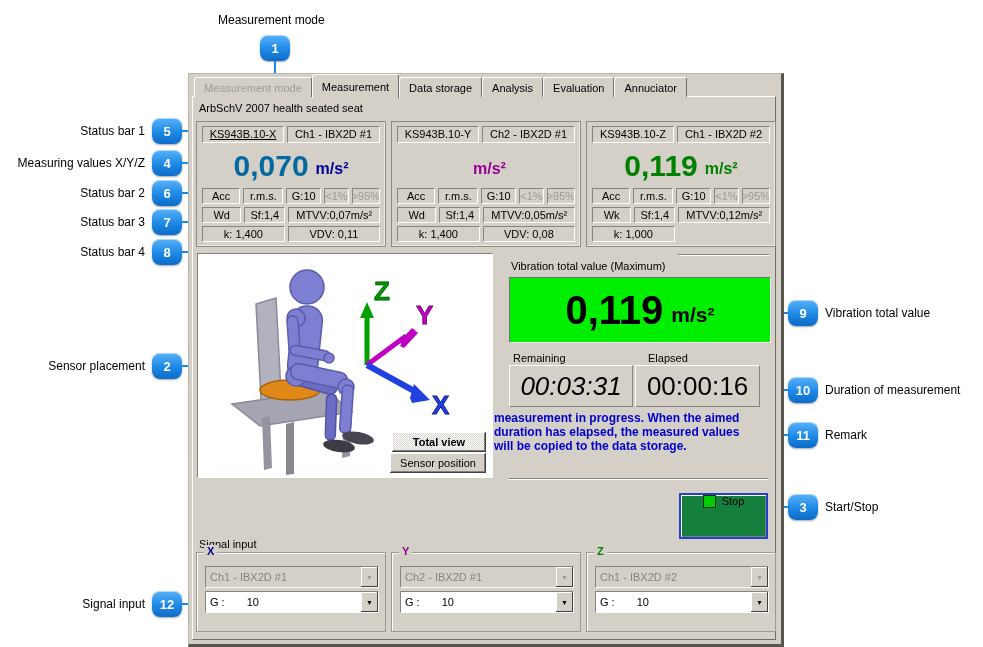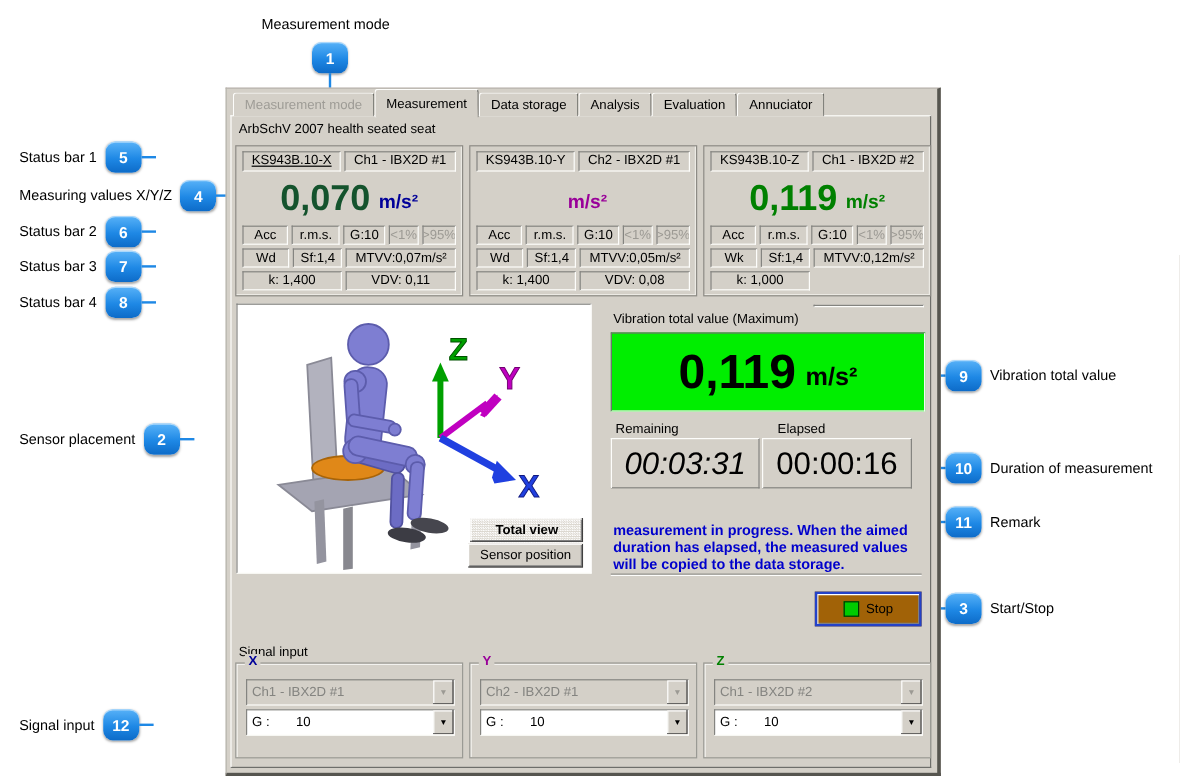--- a/index.html
+++ b/index.html
@@ -4,21 +4,21 @@
 <style>
   html,body{margin:0;padding:0;}
   body{width:983px;height:647px;position:relative;background:#fff;font-family:"Liberation Sans",sans-serif;overflow:hidden;}
   .abs{position:absolute;}
 
   
   .badge{width:30px;height:26px;border-radius:8px;flex:0 0 30px;
     background:linear-gradient(180deg,#58b2f8 0%,#1e88e5 55%,#0d6bc8 100%);
     box-shadow:inset 0 1px 0 rgba(255,255,255,.5),0 1px 2px rgba(0,0,0,.35);
     color:#fff;font-size:13px;font-weight:bold;display:flex;align-items:center;justify-content:center;}
-  .co-left{position:absolute;left:16px;width:194px;height:26px;display:flex;align-items:center;}
+  .co-left{position:absolute;left:0;width:194px;height:26px;display:flex;align-items:center;justify-content:flex-end;}
   .co-right{position:absolute;left:770px;height:26px;display:flex;align-items:center;}
   .co-label{font-size:12px;color:#000;white-space:nowrap;}
   .co-left .co-label{margin-right:7px;}
   .co-right .co-label{margin-left:7px;}
   .co-line{height:2px;background:#1e88e5;flex:0 0 12px;}
   .co-right .co-line{flex:0 0 18px;}
   .co-vline{position:absolute;width:2px;background:#1e88e5;}
 
   
   .window{left:188px;top:73px;width:592px;height:570px;background:#d4d0c8;
@@ -54,25 +54,25 @@
   .imgbtn.checker{background-color:#e9e7e1;background-image:conic-gradient(#fff 0 25%,#d9d5cd 0 50%,#fff 0 75%,#d9d5cd 0);background-size:2px 2px;}
 
   
   .smalllabel{font-size:11px;color:#000;white-space:nowrap;z-index:2;}
   .greenbox{left:320px;top:203px;width:260px;height:64px;border:1px solid;border-color:#707070 #f6f6f4 #f6f6f4 #707070;
     display:flex;align-items:center;justify-content:center;z-index:2;}
   .gval{font-size:40px;font-weight:bold;color:#000;}
   .gunit{font-size:21px;font-weight:bold;color:#000;margin-left:8px;margin-top:10px;}
   .timebox{top:291px;height:40px;background:#d4d0c8;border:1px solid;border-color:#fdfdfb #848480 #848480 #fdfdfb;
     font-size:26px;color:#000;display:flex;align-items:center;justify-content:center;z-index:2;}
-  .remark{left:322px;top:337px;width:258px;color:#0000cc;font-weight:bold;font-size:12px;line-height:1.18;z-index:2;margin-top:24px;}
+  .remark{left:305px;top:337px;width:258px;color:#0000cc;font-weight:bold;font-size:12px;line-height:1.18;z-index:2;}
   .separator{left:320px;top:404px;width:259px;height:0;border-top:1px solid #848480;border-bottom:1px solid #fdfdfb;z-index:2;}
-  .stopbtn{left:490px;top:419px;width:89px;height:29px;background:#a16207;border:2px solid #2442c8;
+  .stopbtn{left:490px;top:419px;width:89px;height:46px;background:#15803d;border:2px solid #2442c8;
     box-shadow:inset 1px 1px 0 #fff,inset -1px -1px 0 #808080;box-sizing:border-box;
-    display:flex;align-items:center;justify-content:center;gap:6px;font-size:11px;color:#000;cursor:default;z-index:2;}
+    display:flex;align-items:flex-start;justify-content:center;gap:6px;font-size:11px;color:#000;cursor:default;z-index:2;}
   .stopicon{width:11px;height:11px;background:#00cc00;border:1px solid #003300;}
 
   
   .sgroup{top:478px;width:190px;height:80px;border:1px solid #9a9a94;box-shadow:inset 1px 1px 0 #fdfdfb;
     box-sizing:border-box;z-index:2;}
   .glabel{position:absolute;top:-8px;left:7px;background:#d4d0c8;padding:0 3px;font-size:11px;font-weight:bold;}
   .combo{position:absolute;left:8px;width:172px;height:20px;border:1px solid;border-color:#848480 #fdfdfb #fdfdfb #848480;
     display:flex;align-items:stretch;box-sizing:content-box;}
   .combo .ctext{flex:1;font-size:11px;display:flex;align-items:center;padding-left:4px;white-space:pre;overflow:hidden;}
   .cbtn{width:17px;background:#d4d0c8;display:flex;align-items:center;justify-content:center;font-size:7px;color:#000;
@@ -160,21 +160,21 @@
   <div class="page"></div>
 
   <div class="abs smalllabel" style="left:10px;top:28px;">ArbSchV 2007 health seated seat</div>
 
   <div class="abs panel" style="left:7px;">
     <div class="cellrow row1">
       <div class="cell" style="flex:44;text-decoration:underline;">KS943B.10-X</div>
       <div class="cell" style="flex:50;">Ch1 - IBX2D #1</div>
     </div>
     <div class="valrow">
-      <span class="bigval" style="color: #14532d;">0,070</span>
+      <span class="bigval" style="color: #0369a1;">0,070</span>
       <span class="bigunit" style="color: rgb(0, 0, 153);">m/s²</span>
     </div>
     <div class="cellrow">
       <div class="cell" style="flex:40;">Acc</div>
       <div class="cell" style="flex:42;">r.m.s.</div>
       <div class="cell" style="flex:36;">G:10</div>
       <div class="cell dim" style="flex:25;">&lt;1%</div>
       <div class="cell dim" style="flex:29;">&gt;95%</div>
     </div>
     <div class="cellrow">

